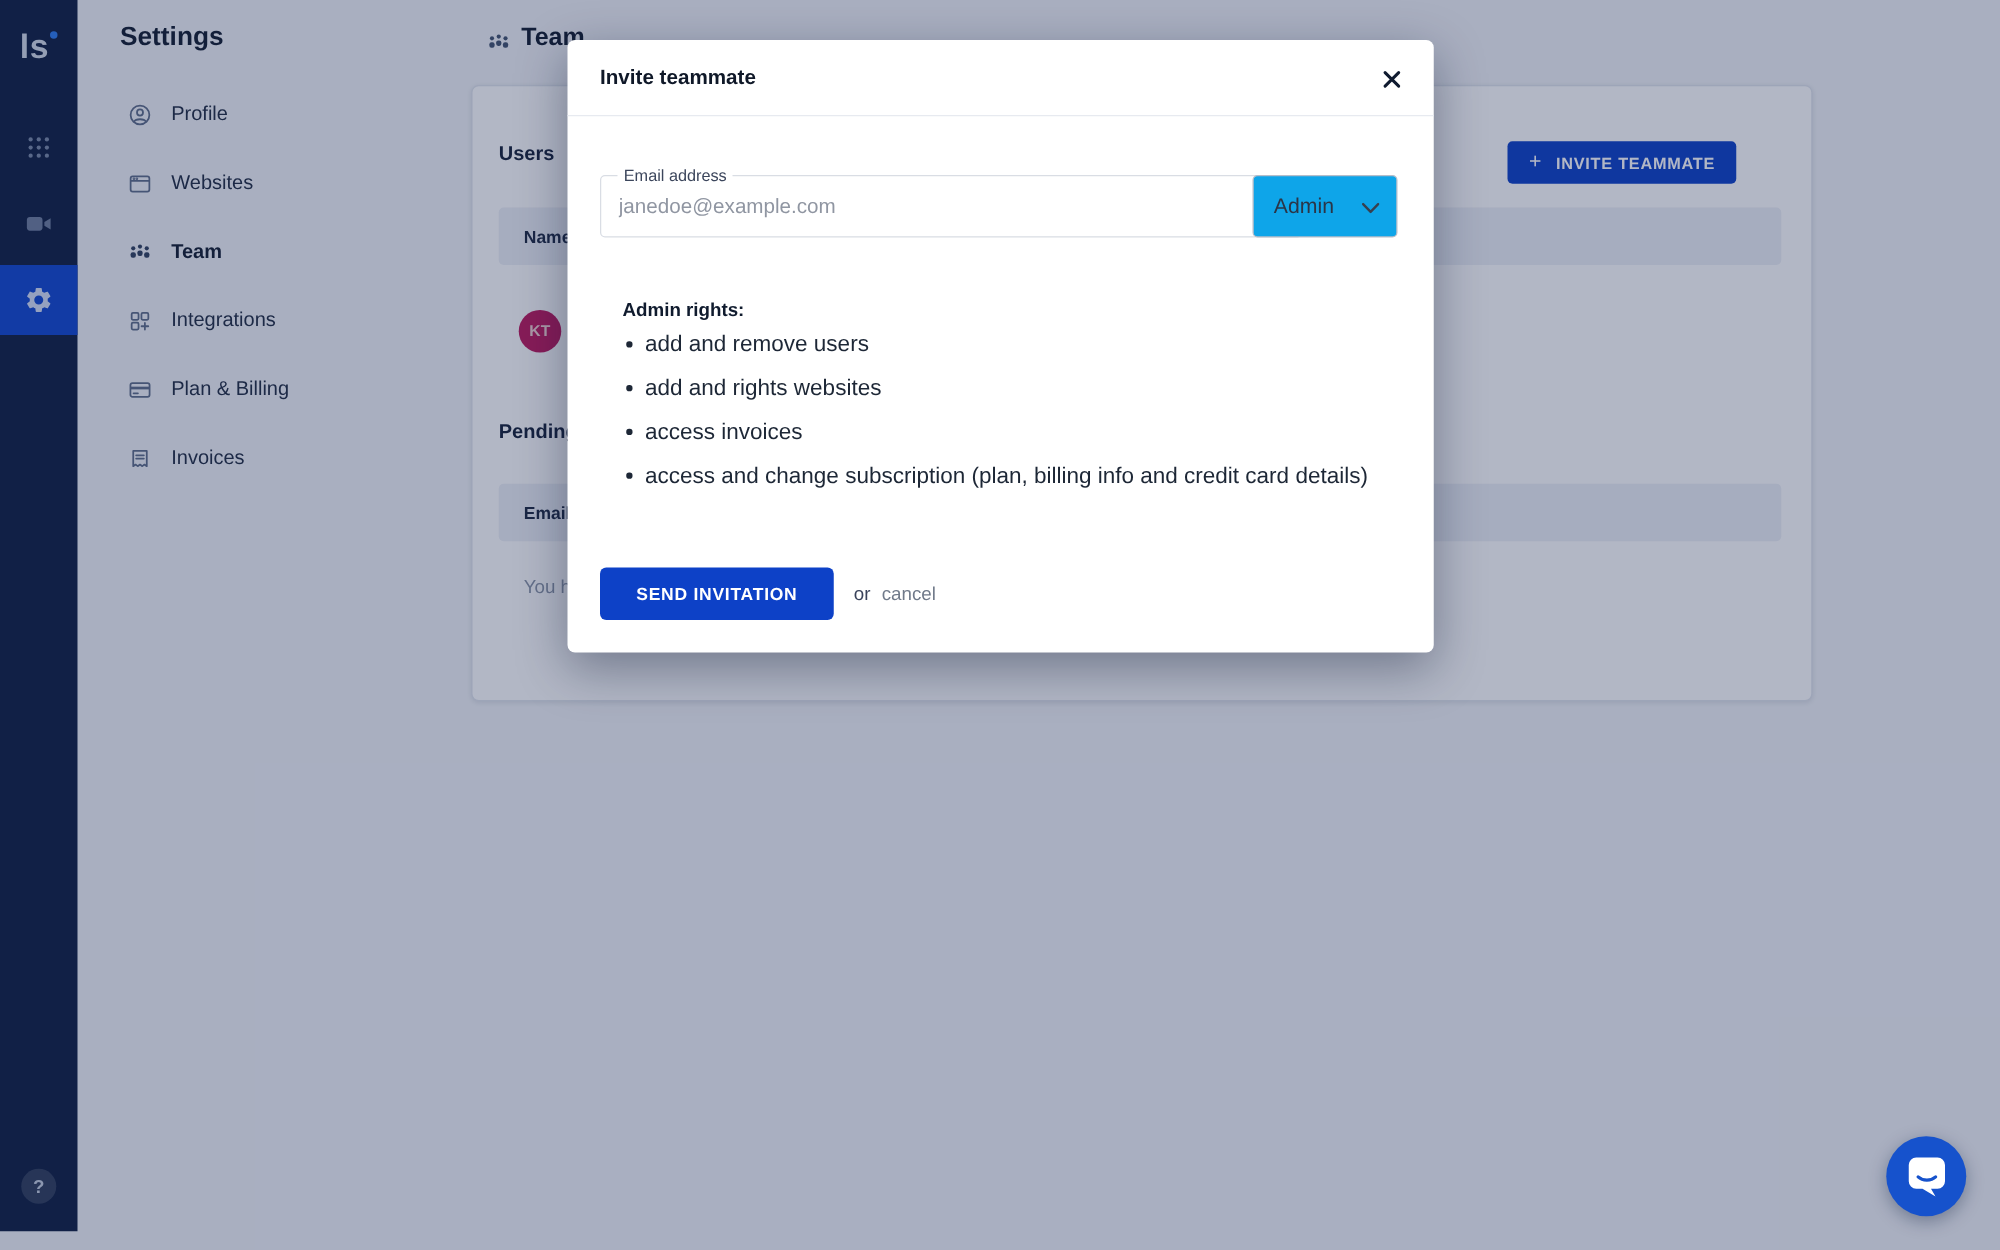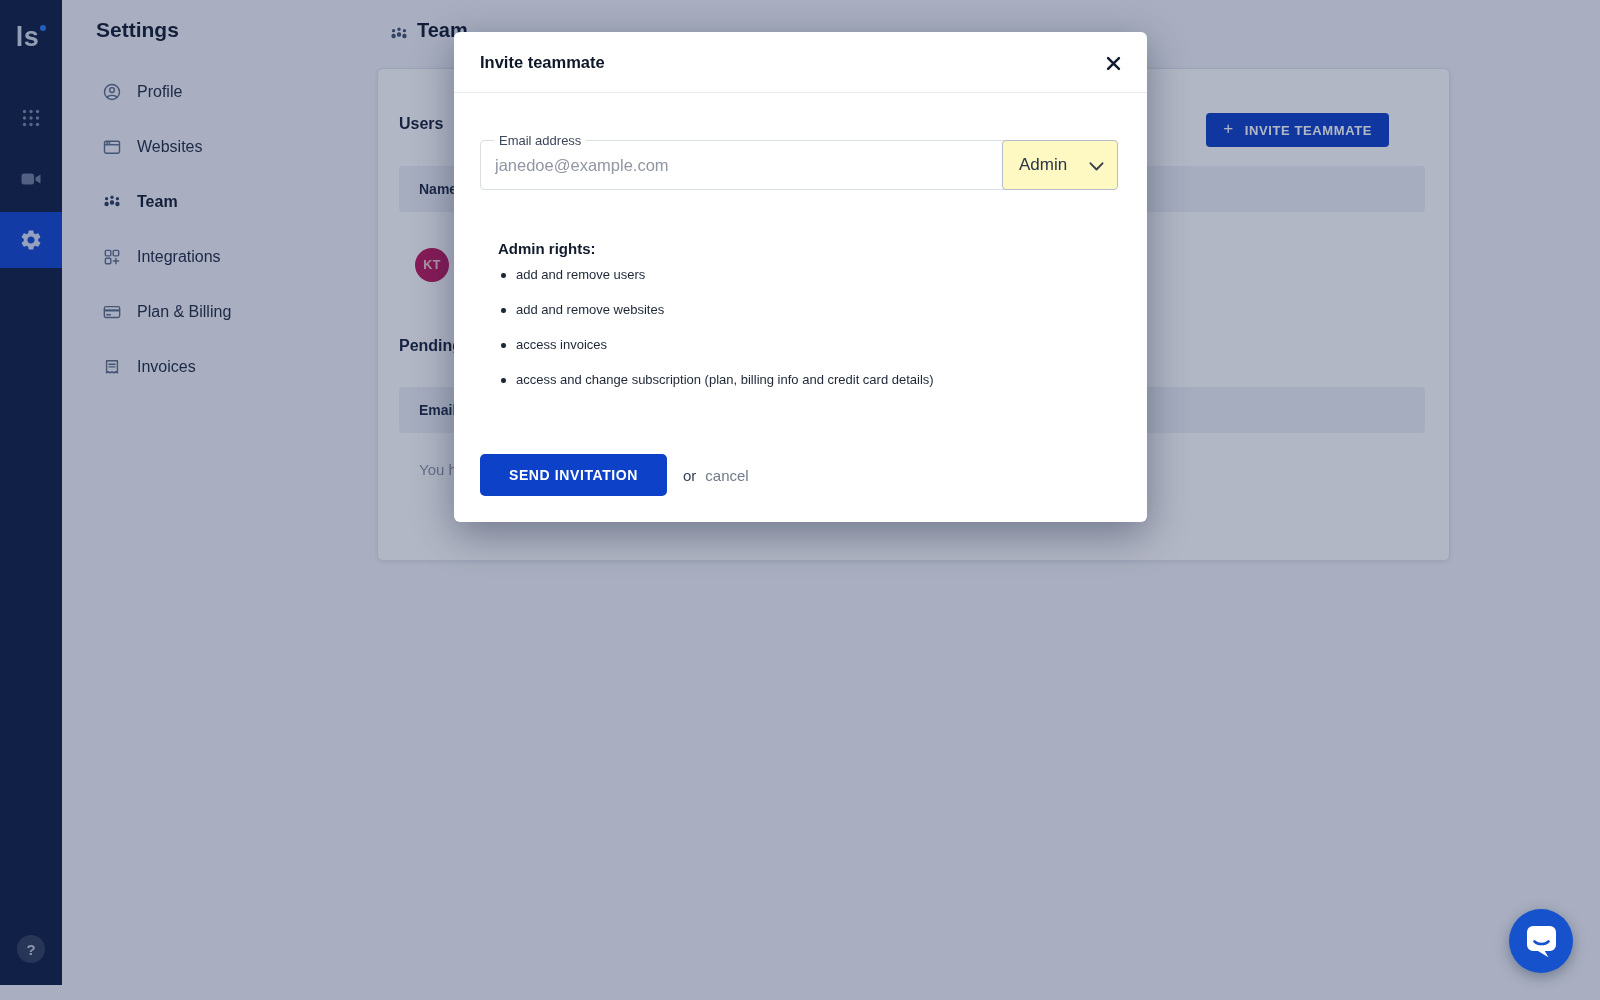--- a/index.html
+++ b/index.html
@@ -72,29 +72,29 @@
     background:none; border:none; cursor:pointer; display:flex; align-items:center; justify-content:center; }
 
   .email-field { position:absolute; left:26px; top:108px; width:562px; height:50px;
     border:1px solid #d9dde4; border-radius:4px; }
   .email-field .float-label { position:absolute; top:-8px; left:13px; background:#fff;
     padding:0 5px; font-size:13px; color:#3c465c; }
   .email-field input { width:100%; height:100%; border:none; outline:none; background:transparent;
     padding:0 14px; font-family:"Liberation Sans", sans-serif; font-size:16.5px; color:#9096a2; }
 
   .role-select { position:absolute; left:548px; top:108px; width:116px; height:50px;
-    border:1px solid #b6bdc9; border-radius:4px; background:#fef9c3; cursor:pointer;
+    border:1px solid #b6bdc9; border-radius:4px; background:#0ea5e9; cursor:pointer;
     display:flex; align-items:center; }
   .role-select .val { margin-left:16px; font-size:17px; color:#2b3547; }
   .role-select .chev { position:absolute; right:13px; top:21px; }
 
   .rights-heading { position:absolute; left:44px; top:208px; font-size:15px; font-weight:bold; color:#101b2e; }
   .rights-list { position:absolute; left:44px; top:235px; width:620px; list-style:none; }
   .rights-list li { position:relative; padding-left:18px; margin-bottom:19px;
-    font-size:13px; color:#1d2736; line-height:16px; }
+    font-size:18px; color:#1d2736; line-height:16px; }
   .rights-list li::before { content:""; position:absolute; left:3px; top:6px;
     width:4.5px; height:4.5px; border-radius:50%; background:#1d2736; }
 
   .modal-actions { position:absolute; left:26px; top:427px; height:32px;
     display:flex; align-items:center; }
   .send-btn { width:187px; height:42px; background:#0d41c7; color:#fff; border:none; border-radius:5px;
     cursor:pointer; font-family:"Liberation Sans", sans-serif; font-size:14px; font-weight:bold; letter-spacing:.6px; }
   .or-txt { margin-left:16px; font-size:15px; color:#39425a; }
   .cancel-lnk { margin-left:9px; font-size:15px; color:#707a8a; cursor:pointer; }
 
@@ -284,21 +284,21 @@
     <span class="chev">
       <svg width="15" height="9" viewBox="0 0 15 9" fill="none">
         <polyline points="1.5,1.3 7.5,7.5 13.5,1.3" stroke="#37404f" stroke-width="1.9" stroke-linecap="round" stroke-linejoin="round"></polyline>
       </svg>
     </span>
   </div>
 
   <div class="rights-heading">Admin rights:</div>
   <ul class="rights-list">
     <li>add and remove users</li>
-    <li>add and remove websites</li>
+    <li>add and rights websites</li>
     <li>access invoices</li>
     <li>access and change subscription (plan, billing info and credit card details)</li>
   </ul>
 
   <div class="modal-actions">
     <button class="send-btn">SEND INVITATION</button>
     <span class="or-txt">or</span>
     <a class="cancel-lnk">cancel</a>
   </div>
 </div>

